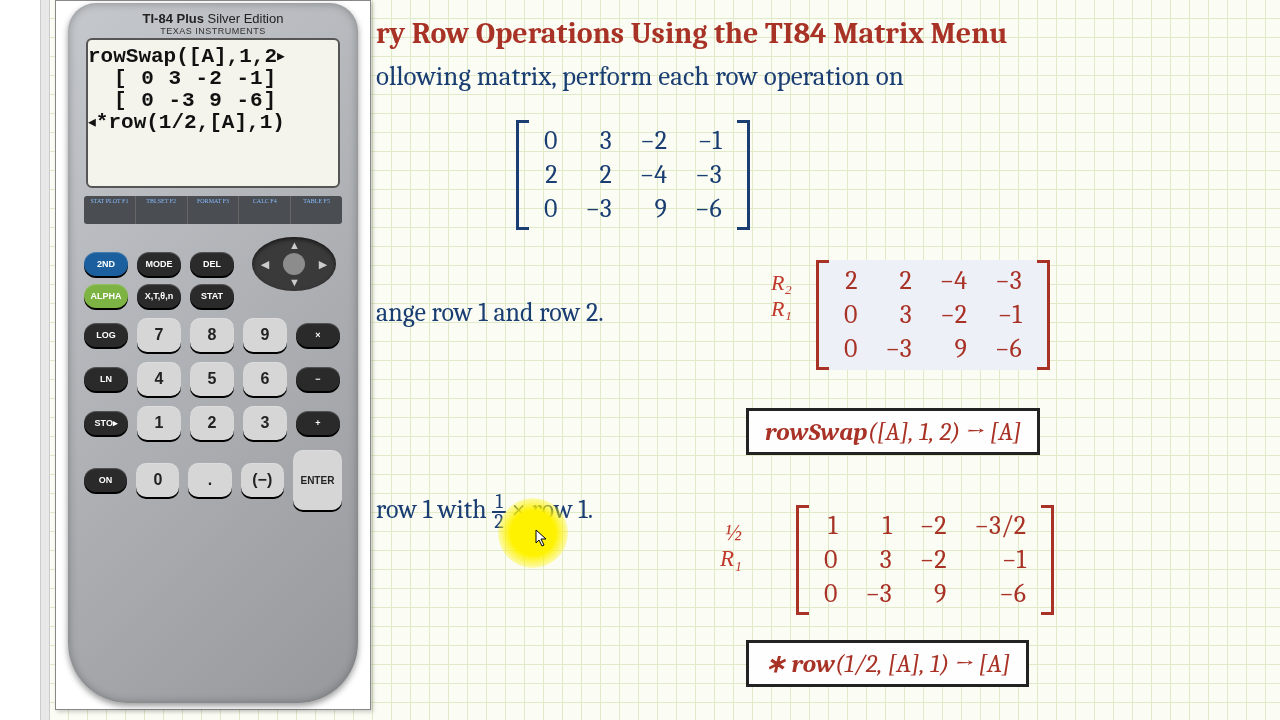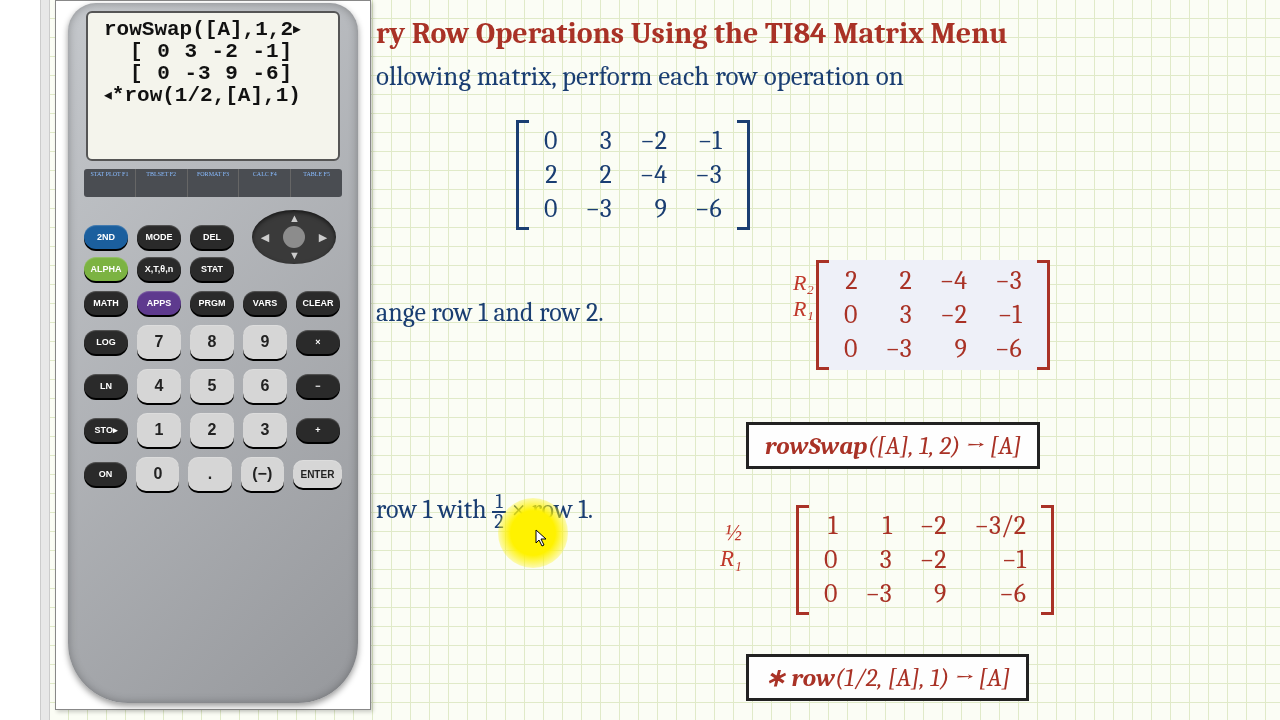--- a/index.html
+++ b/index.html
@@ -21,38 +21,38 @@
 
 
 .calc-wrap{position:absolute;left:55px;top:0;width:316px;height:710px;background:#fff;border:1px solid #888;box-shadow:2px 2px 4px rgba(0,0,0,.2)}
 .calc{position:absolute;left:12px;top:2px;width:290px;height:700px;
   background:linear-gradient(135deg,#c5c8cc,#96989c);
   border-radius:28px 28px 60px 60px;
   box-shadow:inset 0 0 10px rgba(0,0,0,.3),0 3px 6px rgba(0,0,0,.4)}
 .calc-head{text-align:center;padding:8px 0 2px;color:#222;font-family:Arial,sans-serif;font-size:13px}
 .calc-head b{font-weight:700}
 .calc-head .ti{font-size:9px;letter-spacing:.5px;color:#333}
-.screen{margin:8px 18px 0;width:254px;height:150px;background:#f4f4ec;border:2px solid #555;border-radius:6px;
-  font-family:"Courier New",monospace;font-size:21px;line-height:22px;color:#111;padding:6px 16px;font-weight:700}
+.screen{margin:0 18px 0;width:254px;height:150px;background:#f4f4ec;border:2px solid #555;border-radius:6px;
+  font-family:"Courier New",monospace;font-size:21px;line-height:22px;color:#111;padding:6px 0;font-weight:700}
 .screen .mat{margin-left:26px;letter-spacing:1px}
 .screen .tri{font-size:13px;vertical-align:2px}
 .fkeys{height:28px;margin:8px 16px 0;background:#4a4d52;border-radius:3px;display:flex}
 .fkeys div{flex:1;border-right:1px solid #666;font-size:6px;color:#8bf;text-align:center;padding:2px 0}
 .fkeys div:last-child{border-right:none}
 .keys{margin:10px 16px 0}
 .krow{display:flex;gap:9px;margin-bottom:10px;align-items:center}
 .key{width:44px;height:24px;border-radius:12px;background:#2a2a2a;color:#fff;font:700 9px Arial;
   display:flex;align-items:center;justify-content:center;position:relative;
   box-shadow:0 2px 0 #000,inset 0 1px 1px rgba(255,255,255,.2);cursor:default}
 .key.blue{background:#1b5f9e}
 .key.green{background:#7cb342}
 .key.purple{background:#5e3a8e}
 .key.gray{background:#d6d6d6;color:#222}
 .key.big{width:44px;height:34px;border-radius:10px;font-size:16px}
-.key.enter{width:50px;height:28px;background:#d6d6d6;color:#222;border-radius:10px;font-size:10px}
+.key.enter{width:50px;height:60px;background:#d6d6d6;color:#222;border-radius:10px;font-size:10px}
 .dpad{width:96px;height:60px;position:relative;margin-left:auto}
 .dpad .ring{width:84px;height:54px;border-radius:50%;background:#3a3a3a;position:absolute;left:6px;top:3px;
   box-shadow:inset 0 2px 4px rgba(0,0,0,.6)}
 .dpad .c{width:22px;height:22px;border-radius:50%;background:#8c8c8c;position:absolute;left:37px;top:19px}
 .dpad .arr{position:absolute;width:10px;height:10px;color:#ccc;font-size:11px;text-align:center}
 .dpad .up{left:43px;top:5px}.dpad .dn{left:43px;top:42px}.dpad .lf{left:14px;top:24px}.dpad .rt{left:72px;top:24px}
 
 
 .content{position:absolute;left:376px;top:0;right:60px;height:720px;font-family:Cambria,Georgia,serif}
 .title{color:#a93226;font-size:30px;font-weight:700;margin:16px 0 10px}
@@ -65,21 +65,21 @@
 .matrix table{border-collapse:collapse}
 .matrix td{padding:2px 14px;text-align:right;min-width:40px}
 .matrix.red{color:#a93226}
 .matrix.red::before,.matrix.red::after{border-color:#a93226}
 .matrix.red.bg{background:#eef0f8}
 
 .op{color:#1a3e72;font-size:26px;margin:18px 0 6px}
 .redlbl{color:#c0392b;font-style:italic;font-family:"Comic Sans MS",cursive;font-size:22px;display:inline-block;text-align:right;width:36px;margin-right:8px}
 .redlbl.small{font-size:23px}
 
-.codebox{border:3px solid #222;display:inline-block;padding:6px 16px;font-style:italic;color:#a93226;font-size:25px;background:#fefefe;margin-top:14px}
+.codebox{border:3px solid #222;display:inline-block;padding:6px 16px;font-style:italic;color:#a93226;font-size:25px;background:#fefefe;margin-top:0}
 .codebox .b{font-weight:700}
 
 .frac{display:inline-block;vertical-align:middle;text-align:center;font-size:20px;line-height:18px}
 .frac .n{display:block;border-bottom:2px solid currentColor;padding:0 2px}
 .frac .d{display:block;padding:0 2px}
 
 .highlight{position:absolute;width:70px;height:70px;border-radius:50%;
   background:radial-gradient(circle,#fff200 0%,#fff200 45%,rgba(255,242,0,.3) 70%,transparent 100%);
   pointer-events:none}
 .cursor{position:absolute;width:16px;height:20px}
@@ -90,20 +90,24 @@
 .mblock{position:absolute}
 </style>
 </head>
 <body>
 
 <div class="paper"></div>
 <div class="sidebar"></div>
 
 <div class="calc-wrap">
   <div class="calc">
+    <div class="calc-head">
+      <div><b>TI-84 Plus</b><span> Silver Edition</span></div>
+      <div class="ti">TEXAS INSTRUMENTS</div>
+    </div>
     <div class="screen">
       <div><span>rowSwap([A],1,2</span><span class="tri">▶</span></div>
       <div class="mat">[ 0  3  -2  -1]</div>
       <div class="mat">[ 0 -3   9  -6]</div>
       <div><span class="tri">◀</span><span>*row(1/2,[A],1)</span></div>
     </div>
     <div class="fkeys">
       <div>STAT PLOT F1</div>
       <div>TBLSET F2</div>
       <div>FORMAT F3</div>
@@ -121,27 +125,20 @@
           <div class="arr up">▲</div>
             <div class="arr dn">▼</div>
             <div class="arr lf">◀</div>
             <div class="arr rt">▶</div>
         </div>
       </div>
       <div class="krow" style="margin-top:-20px">
         <div class="key green">ALPHA</div>
         <div class="key">X,T,θ,n</div>
         <div class="key">STAT</div>
-      </div>
-      <div class="krow">
-        <div class="key">MATH</div>
-        <div class="key purple">APPS</div>
-        <div class="key">PRGM</div>
-        <div class="key">VARS</div>
-        <div class="key">CLEAR</div>
       </div>
       <div class="krow">
         <div class="key">LOG</div>
         <div class="key gray big">7</div>
         <div class="key gray big">8</div>
         <div class="key gray big">9</div>
         <div class="key">×</div>
       </div>
       <div class="krow">
         <div class="key">LN</div>
@@ -192,21 +189,21 @@
               <td>−3</td>
               <td>9</td>
               <td>−6</td>
             </tr>
     </tbody>
         </table></div>
   </div>
 
   <div class="sect1">
     <div class="op">ange row 1 and row 2.</div>
-    <div class="mblock" style="top:-10px;left:402px">
+    <div class="mblock" style="top:-10px;left:380px">
       <div class="redlbl">R₂</div><br>
       <div class="redlbl">R₁</div>
     </div>
     <div class="mblock" style="top:-20px;left:440px">
       <div class="matrix red bg"><table>
         <tbody>
               <tr>
                 <td>2</td>
                 <td>2</td>
                 <td>−4</td>

